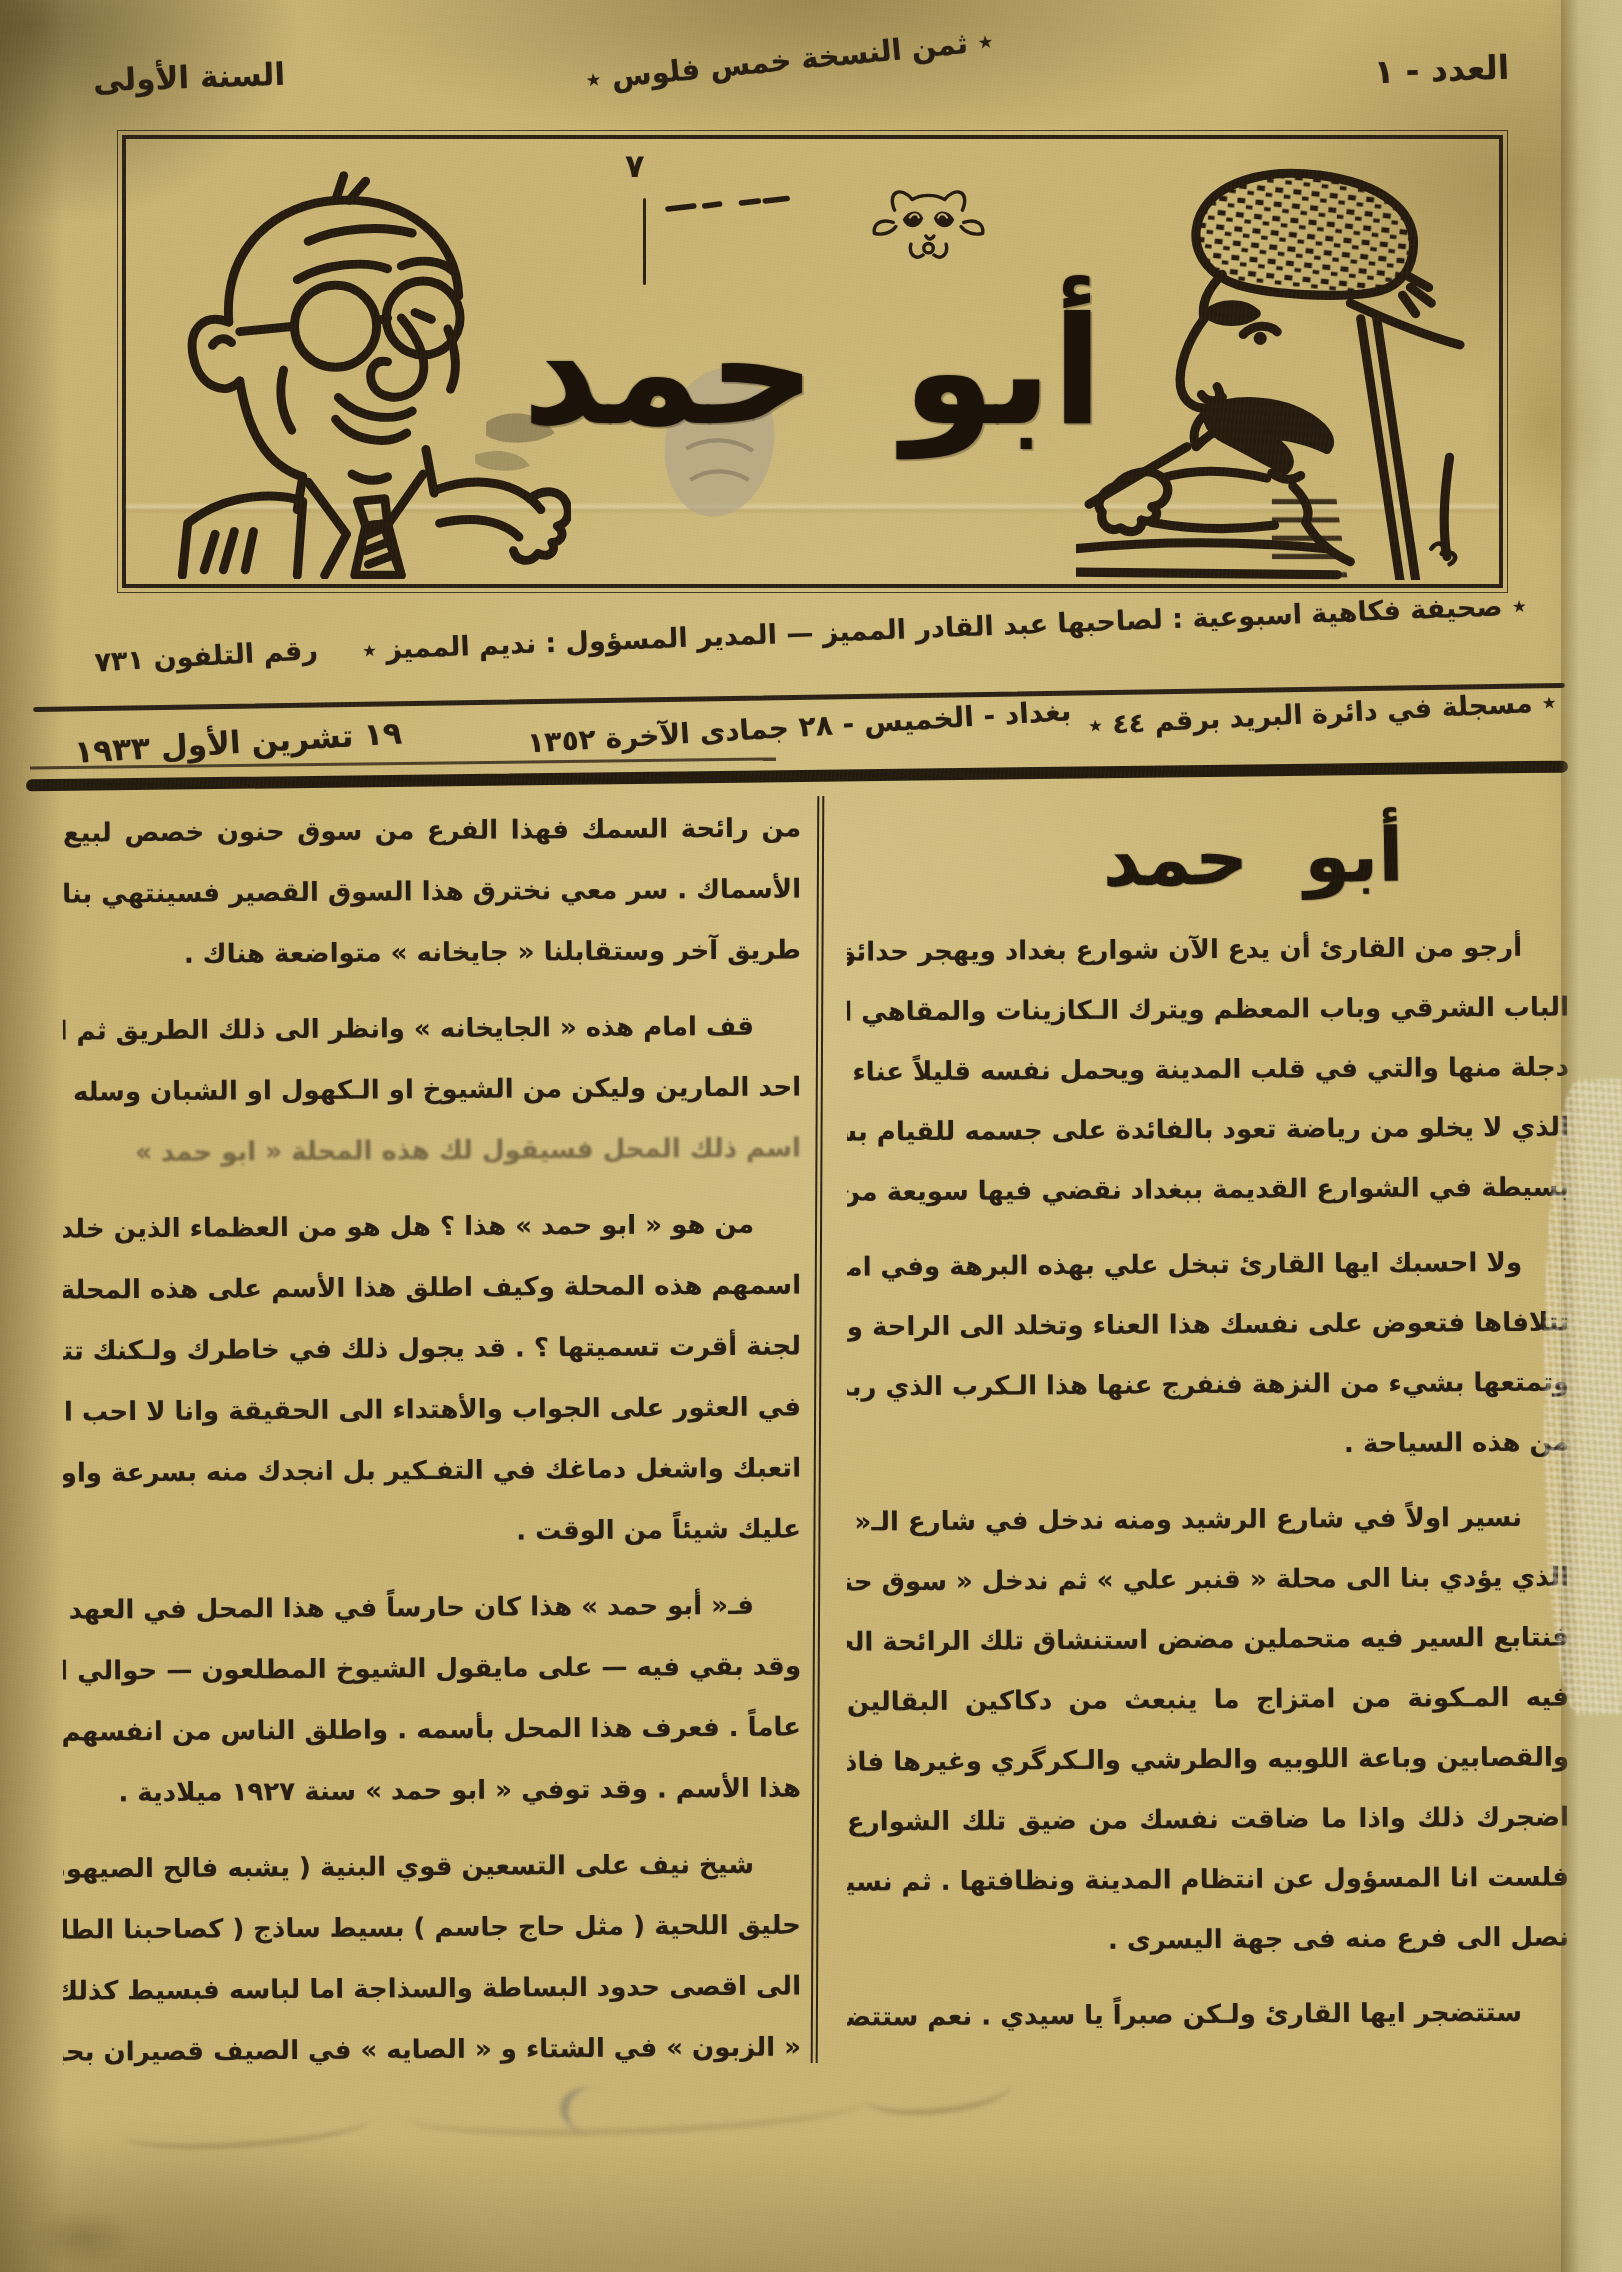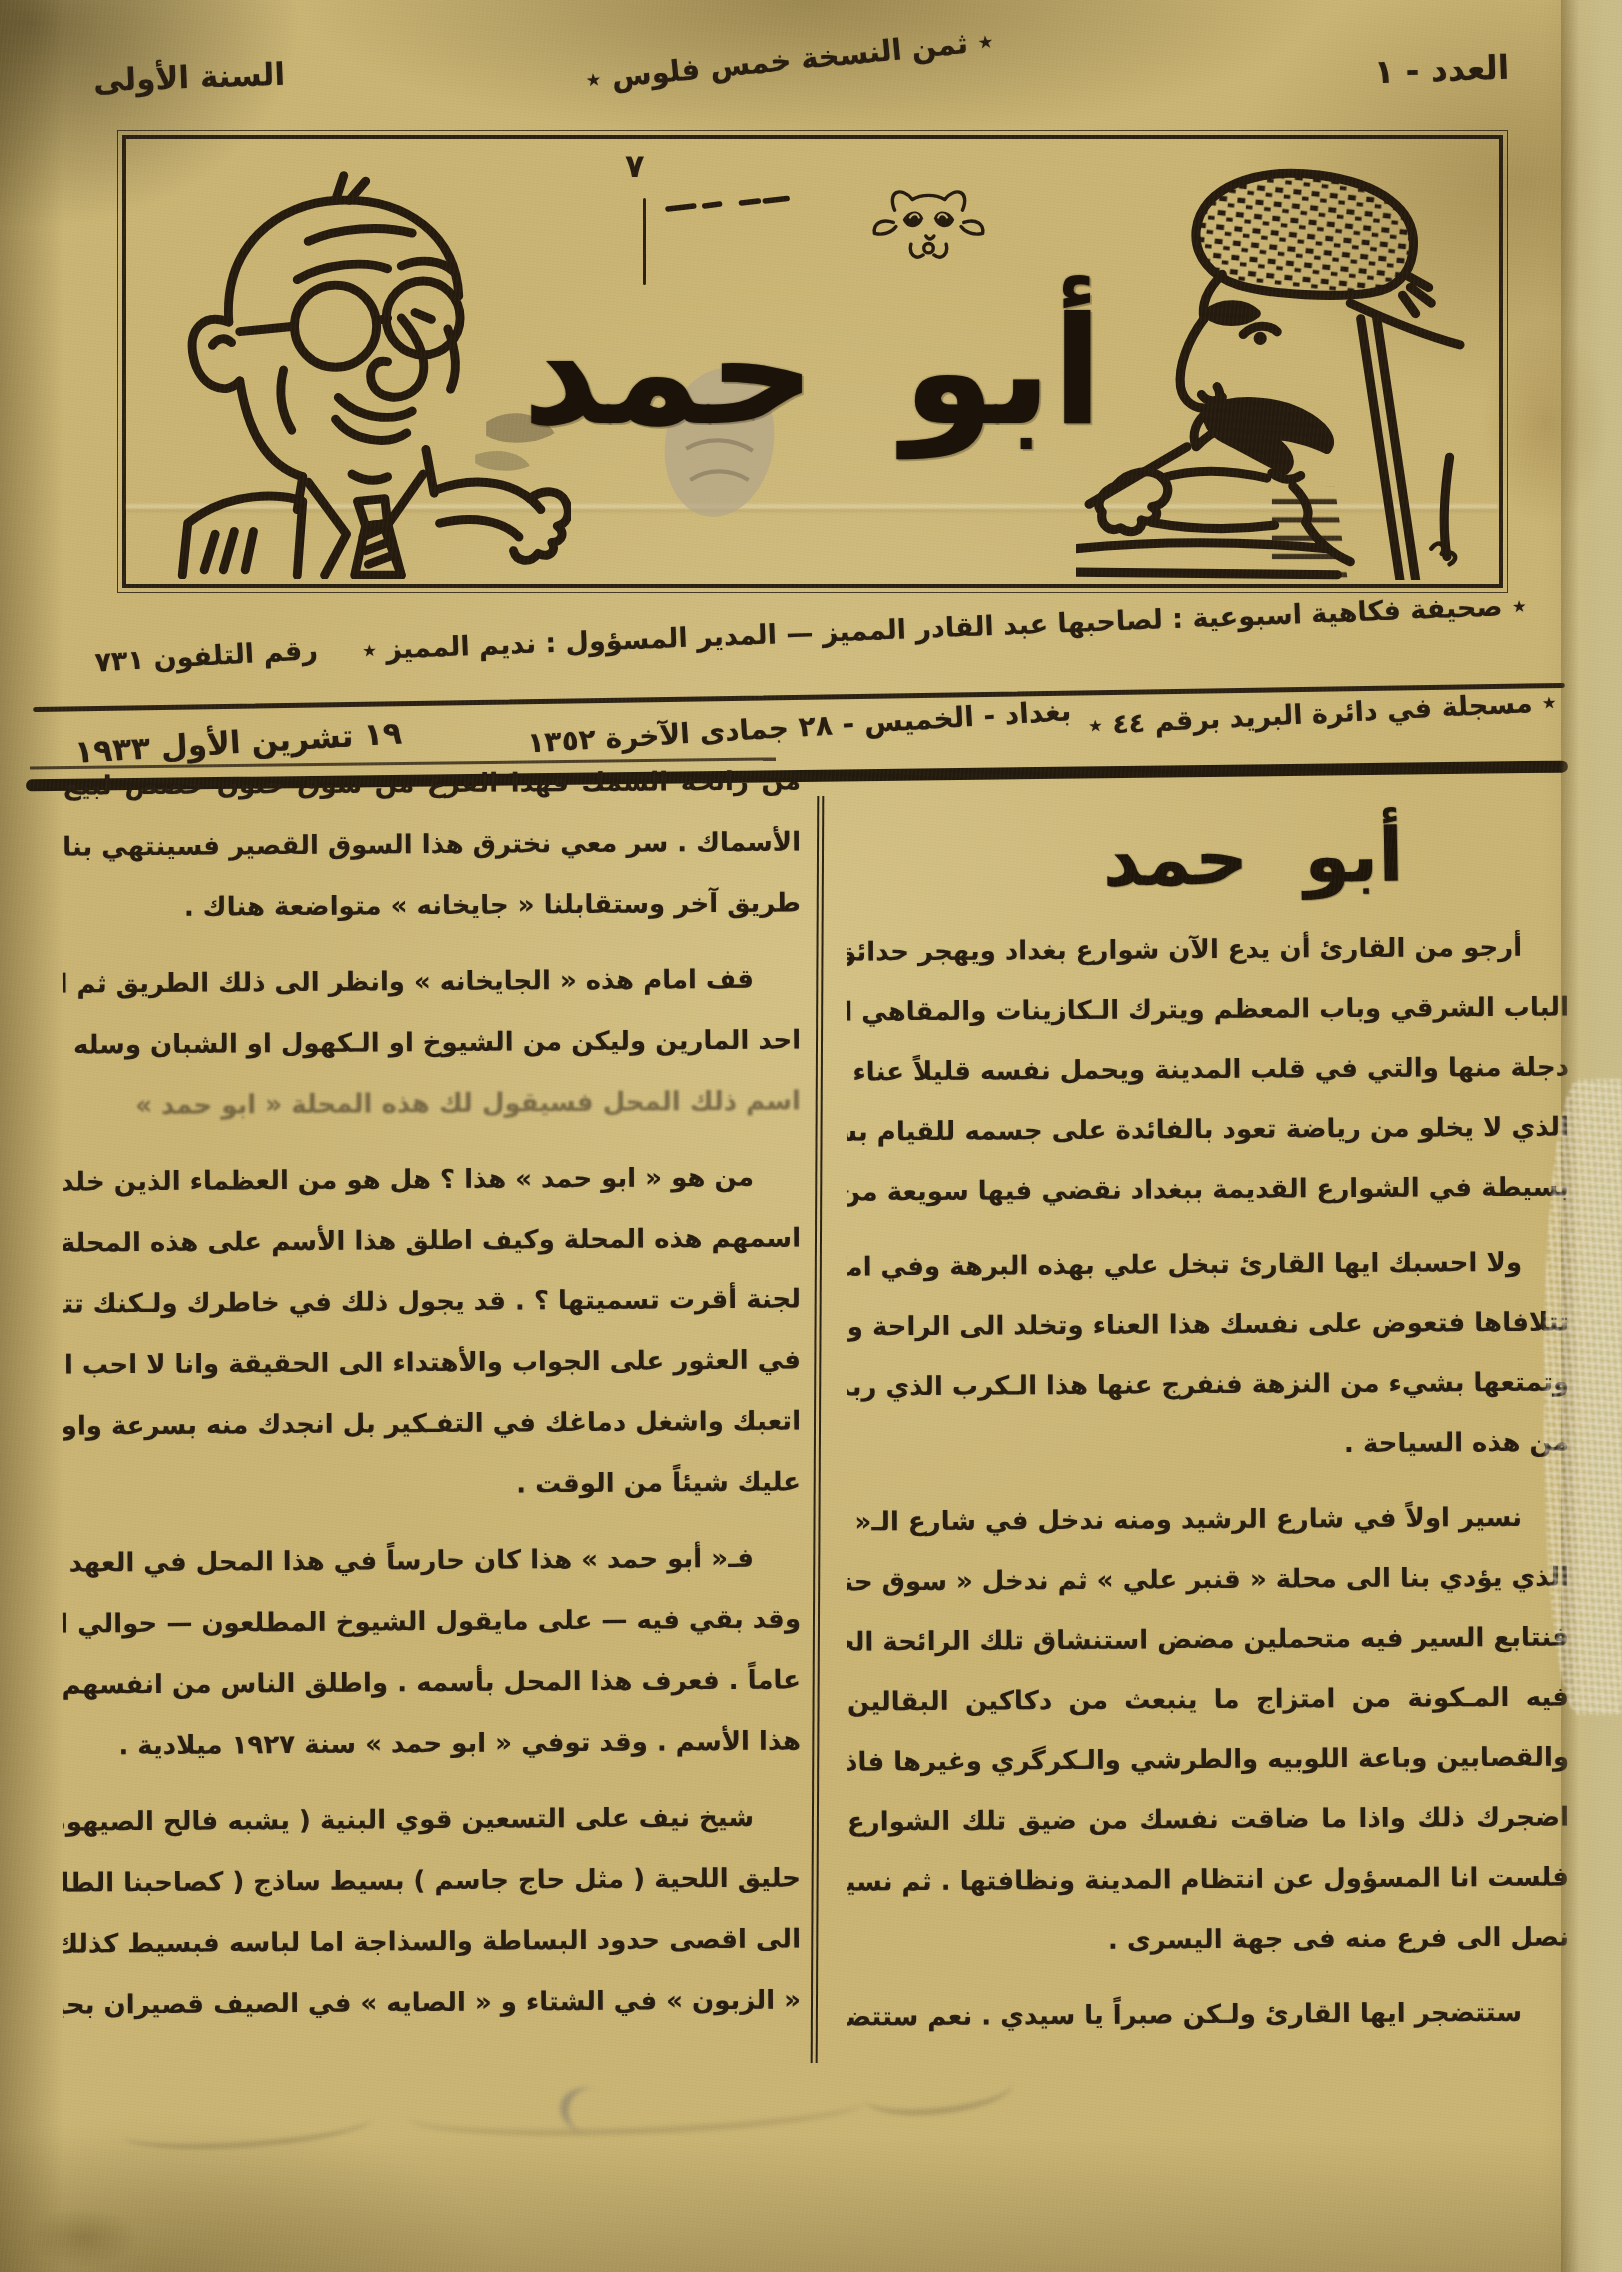--- a/index.html
+++ b/index.html
@@ -57,21 +57,21 @@
   .dateline .greg{font-size:31px;transform:rotate(-2deg);}
   .rule-echo{position:absolute;left:31px;top:762px;width:746px;height:2.5px;background:#2a2114;transform:rotate(-0.7deg);opacity:.8;}
   .rule-heavy{position:absolute;left:27px;top:770px;width:1542px;height:12px;background:#231a0e;border-radius:6px;transform:rotate(-0.7deg);}
 
   
   .divider{position:absolute;left:815px;top:796px;height:1267px;width:6.5px;transform:rotate(.3deg);}
   .divider::before,.divider::after{content:"";position:absolute;top:0;bottom:0;width:2px;background:#2a2114;}
   .divider::before{left:0;} .divider::after{right:0;}
   .col{position:absolute;direction:rtl;}
   .col-right{left:848px;top:795px;width:722px;}
-  .col-left{left:64px;top:753px;width:738px;}
+  .col-left{left:64px;top:800px;width:738px;}
   .heading{font-size:74px;font-weight:bold;text-align:center;line-height:114px;height:114px;margin:5px 0 5px 0;
     word-spacing:30px;transform:translateX(45px) rotate(-1deg);color:#1e150b;
     text-shadow:1px 1px 0 rgba(27,19,10,.2), 0 0 1.5px rgba(27,19,10,.5);}
   .line{font-size:26px;font-weight:bold;color:#261c10;text-align:justify;text-align-last:justify;
     white-space:nowrap;overflow:hidden;direction:rtl;text-shadow:0 0 1px rgba(38,28,16,.35);transform:rotate(-.4deg);}
   .col-right .line{line-height:60px;height:60px;}
   .col-left  .line{line-height:61px;height:61px;}
   .line.short{text-align-last:right;}
   .line.indent{padding-right:47px;}
   .line.p{margin-top:15px;}

